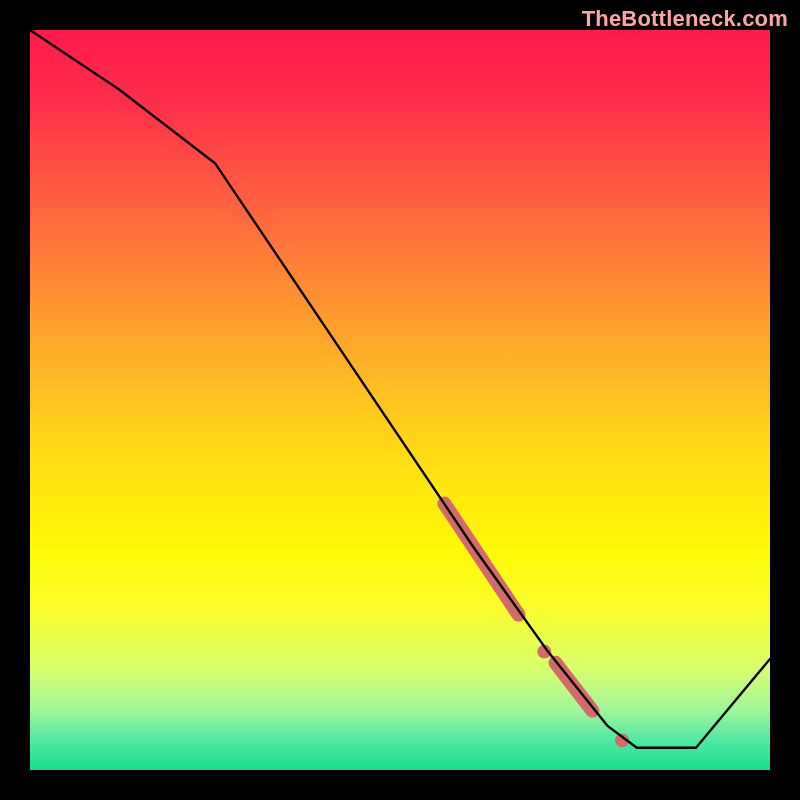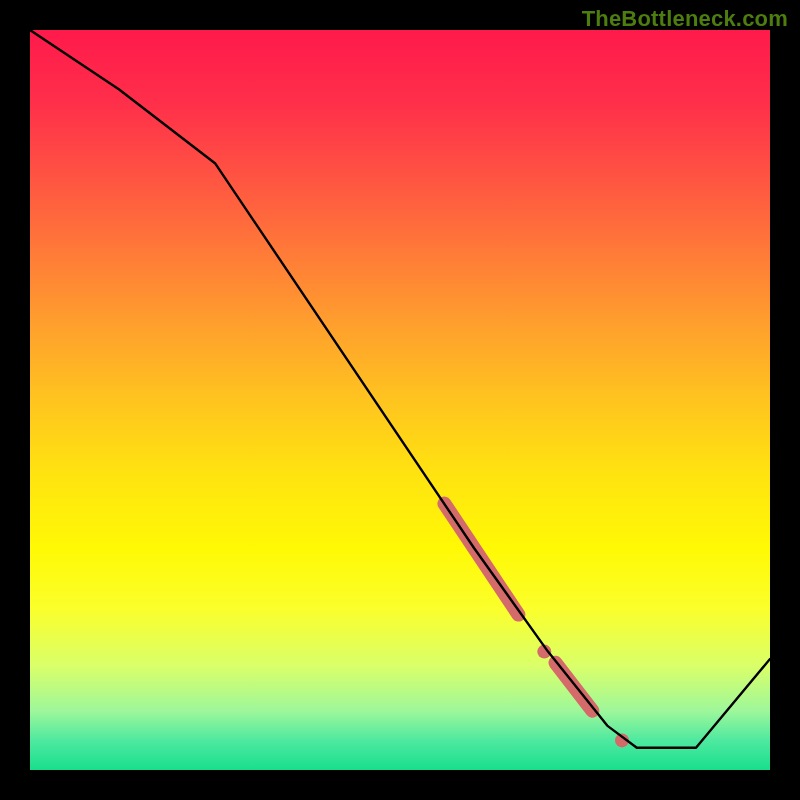--- a/index.html
+++ b/index.html
@@ -24,21 +24,21 @@
     left: 30px;
     top: 30px;
     width: 740px;
     height: 740px;
     overflow: hidden;
   }
   .watermark {
     position: absolute;
     top: 6px;
     right: 12px;
-    color: #4d7c0f;
+    color: #fca5a5;
     font-size: 22px;
     font-weight: 600;
     letter-spacing: 0.2px;
     user-select: none;
   }
   svg { display: block; }
 </style>
 </head>
 <body>
 

